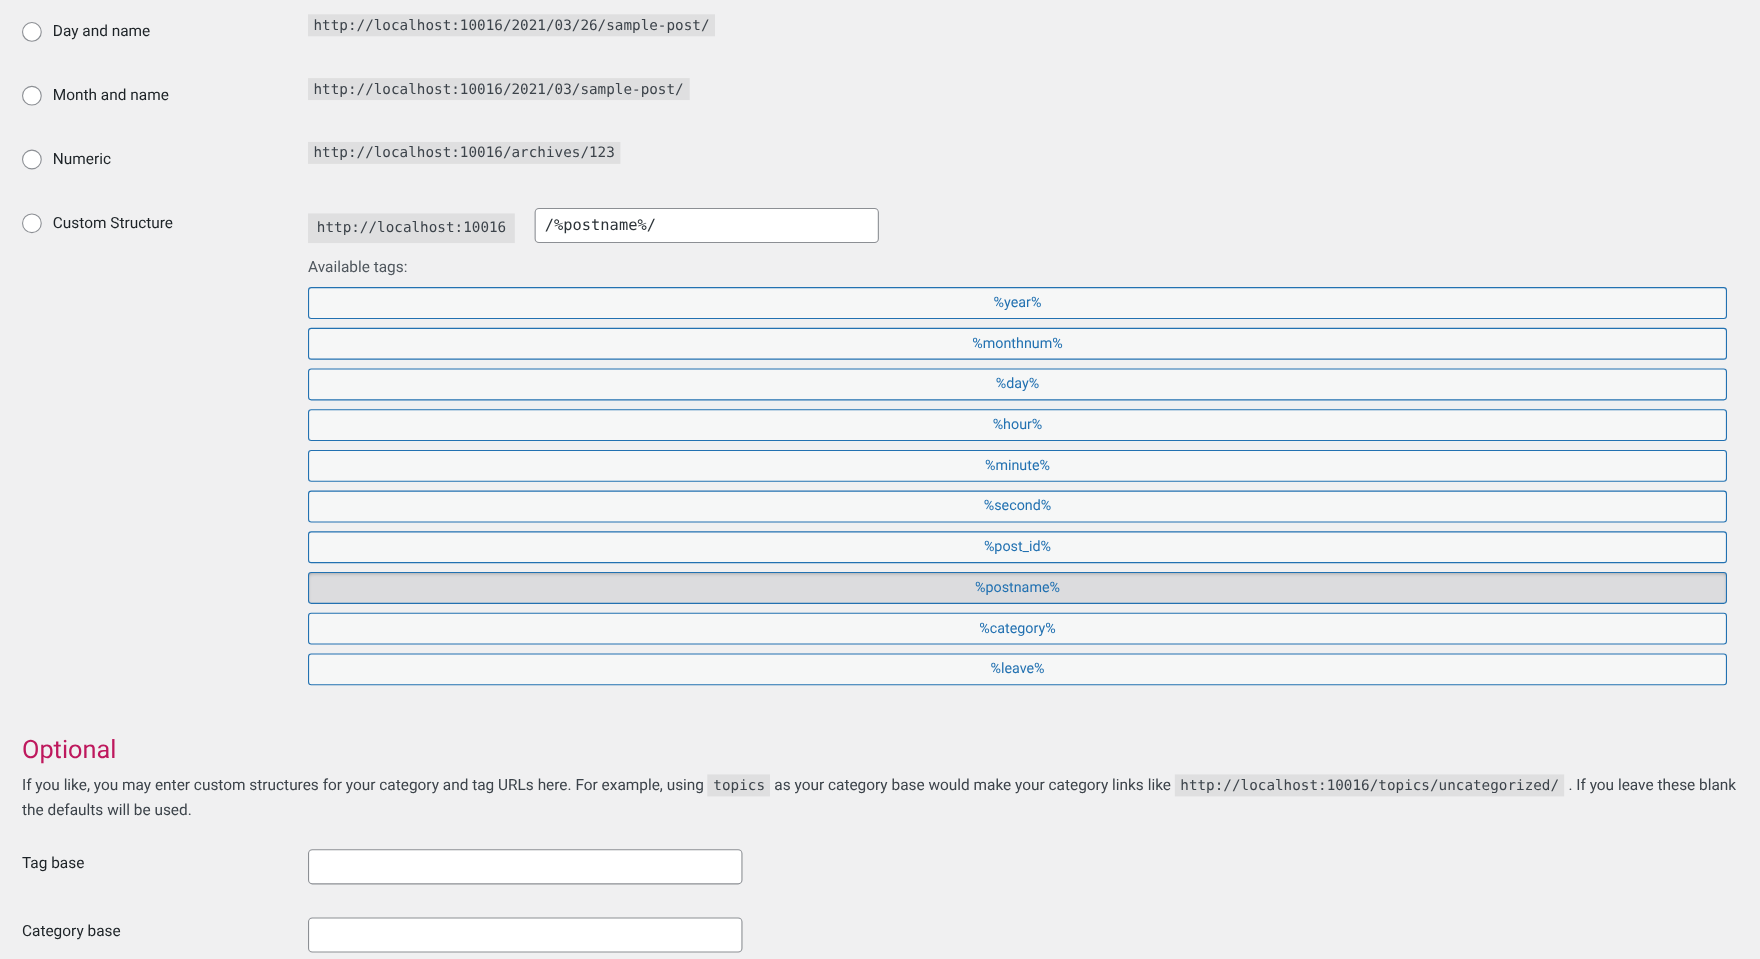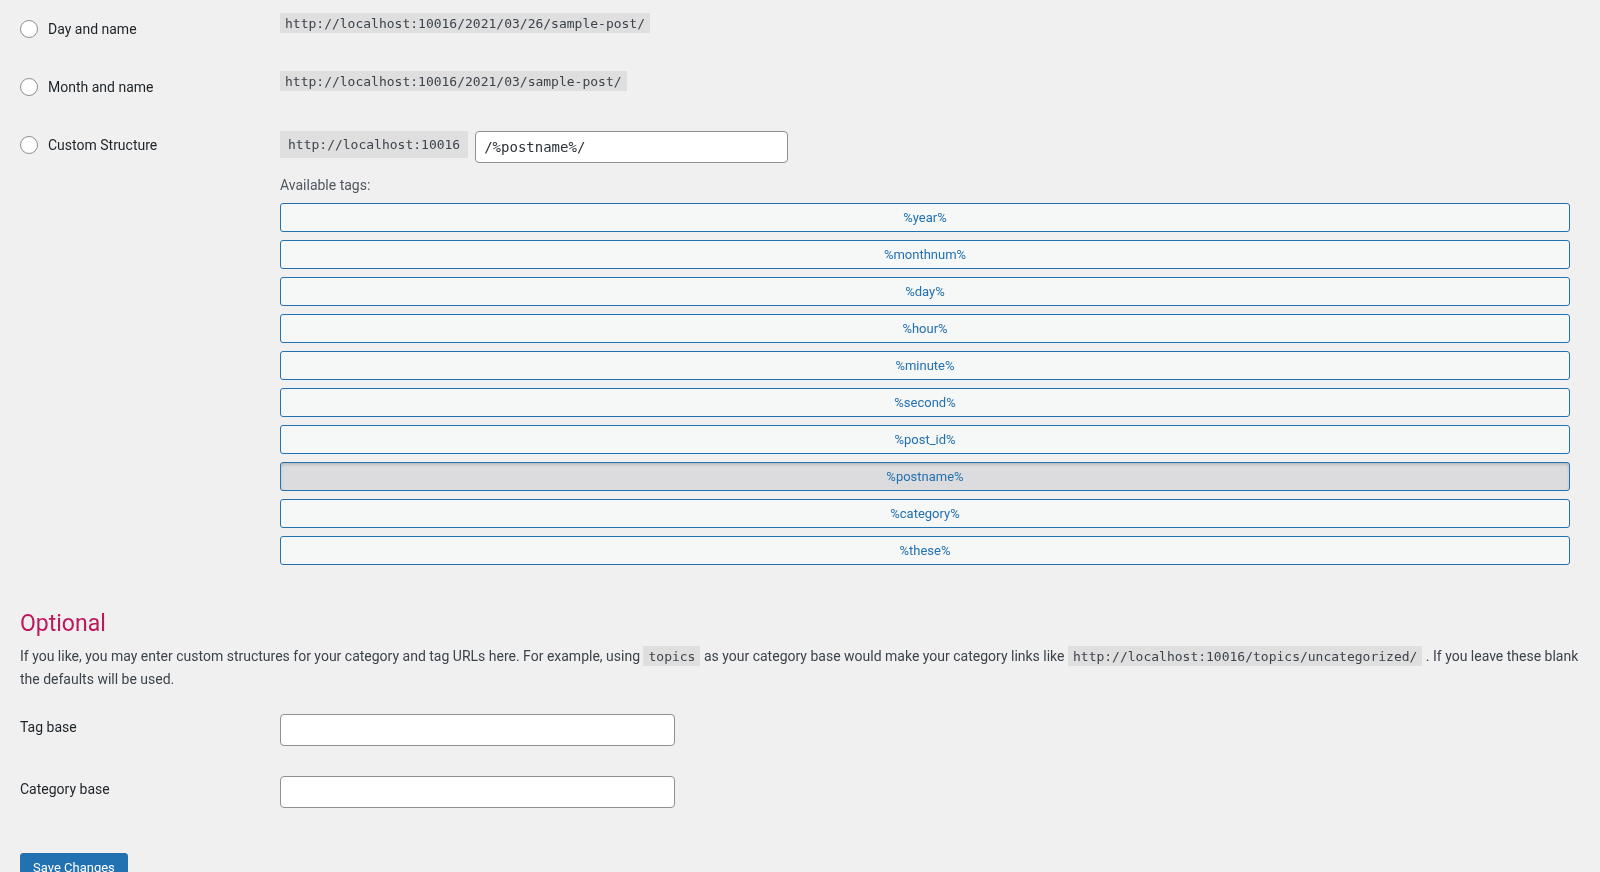--- a/index.html
+++ b/index.html
@@ -66,22 +66,22 @@
   }
   code {
     font-family: Consolas, Monaco, monospace;
     background: rgba(0,0,0,0.07);
     padding: 3px 5px 2px;
     font-size: 13px;
     color: #3c434a;
   }
   .custom-row {
     display: flex;
-    align-items: flex-start;
-    gap: 1px;
+    align-items: flex-end;
+    gap: 12px;
   }
   .base-url {
     font-family: Consolas, Monaco, monospace;
     background: rgba(0,0,0,0.07);
     padding: 6px 8px;
     font-size: 13px;
     color: #3c434a;
     border-radius: 0;
   }
   input[type="text"] {
@@ -169,20 +169,29 @@
         <td><code>http://localhost:10016/2021/03/26/sample-post/</code></td>
       </tr>
       <tr>
         <th>
           <div class="radio-row">
             <input type="radio" name="permalink" style="">
             <span class="radio-label">Month and name</span>
           </div>
         </th>
         <td><code>http://localhost:10016/2021/03/sample-post/</code></td>
+      </tr>
+      <tr>
+        <th>
+          <div class="radio-row">
+            <input type="radio" name="permalink" style="">
+            <span class="radio-label">Numeric</span>
+          </div>
+        </th>
+        <td><code>http://localhost:10016/archives/123</code></td>
       </tr>
       <tr>
         <th>
           <div class="radio-row">
             <input type="radio" name="permalink" style="">
             <span class="radio-label">Custom Structure</span>
           </div>
         </th>
         <td>
           <div class="custom-row">
@@ -193,21 +202,21 @@
           <div class="tag-buttons">
             <button type="button" class="tag-button">%year%</button>
             <button type="button" class="tag-button">%monthnum%</button>
             <button type="button" class="tag-button">%day%</button>
             <button type="button" class="tag-button">%hour%</button>
             <button type="button" class="tag-button">%minute%</button>
             <button type="button" class="tag-button">%second%</button>
             <button type="button" class="tag-button">%post_id%</button>
             <button type="button" class="tag-button active">%postname%</button>
             <button type="button" class="tag-button">%category%</button>
-            <button type="button" class="tag-button">%these%</button>
+            <button type="button" class="tag-button">%leave%</button>
           </div>
         </td>
       </tr>
     </tbody>
 </table>
 
 <h2>Optional</h2>
 <p class="desc">
   <span>If you like, you may enter custom structures for your category and tag URLs here. For example, using </span><code>topics</code><span> as your category base would make your category links like </span><code>http://localhost:10016/topics/uncategorized/</code><span> . If you leave these blank the defaults will be used.</span>
 </p>

